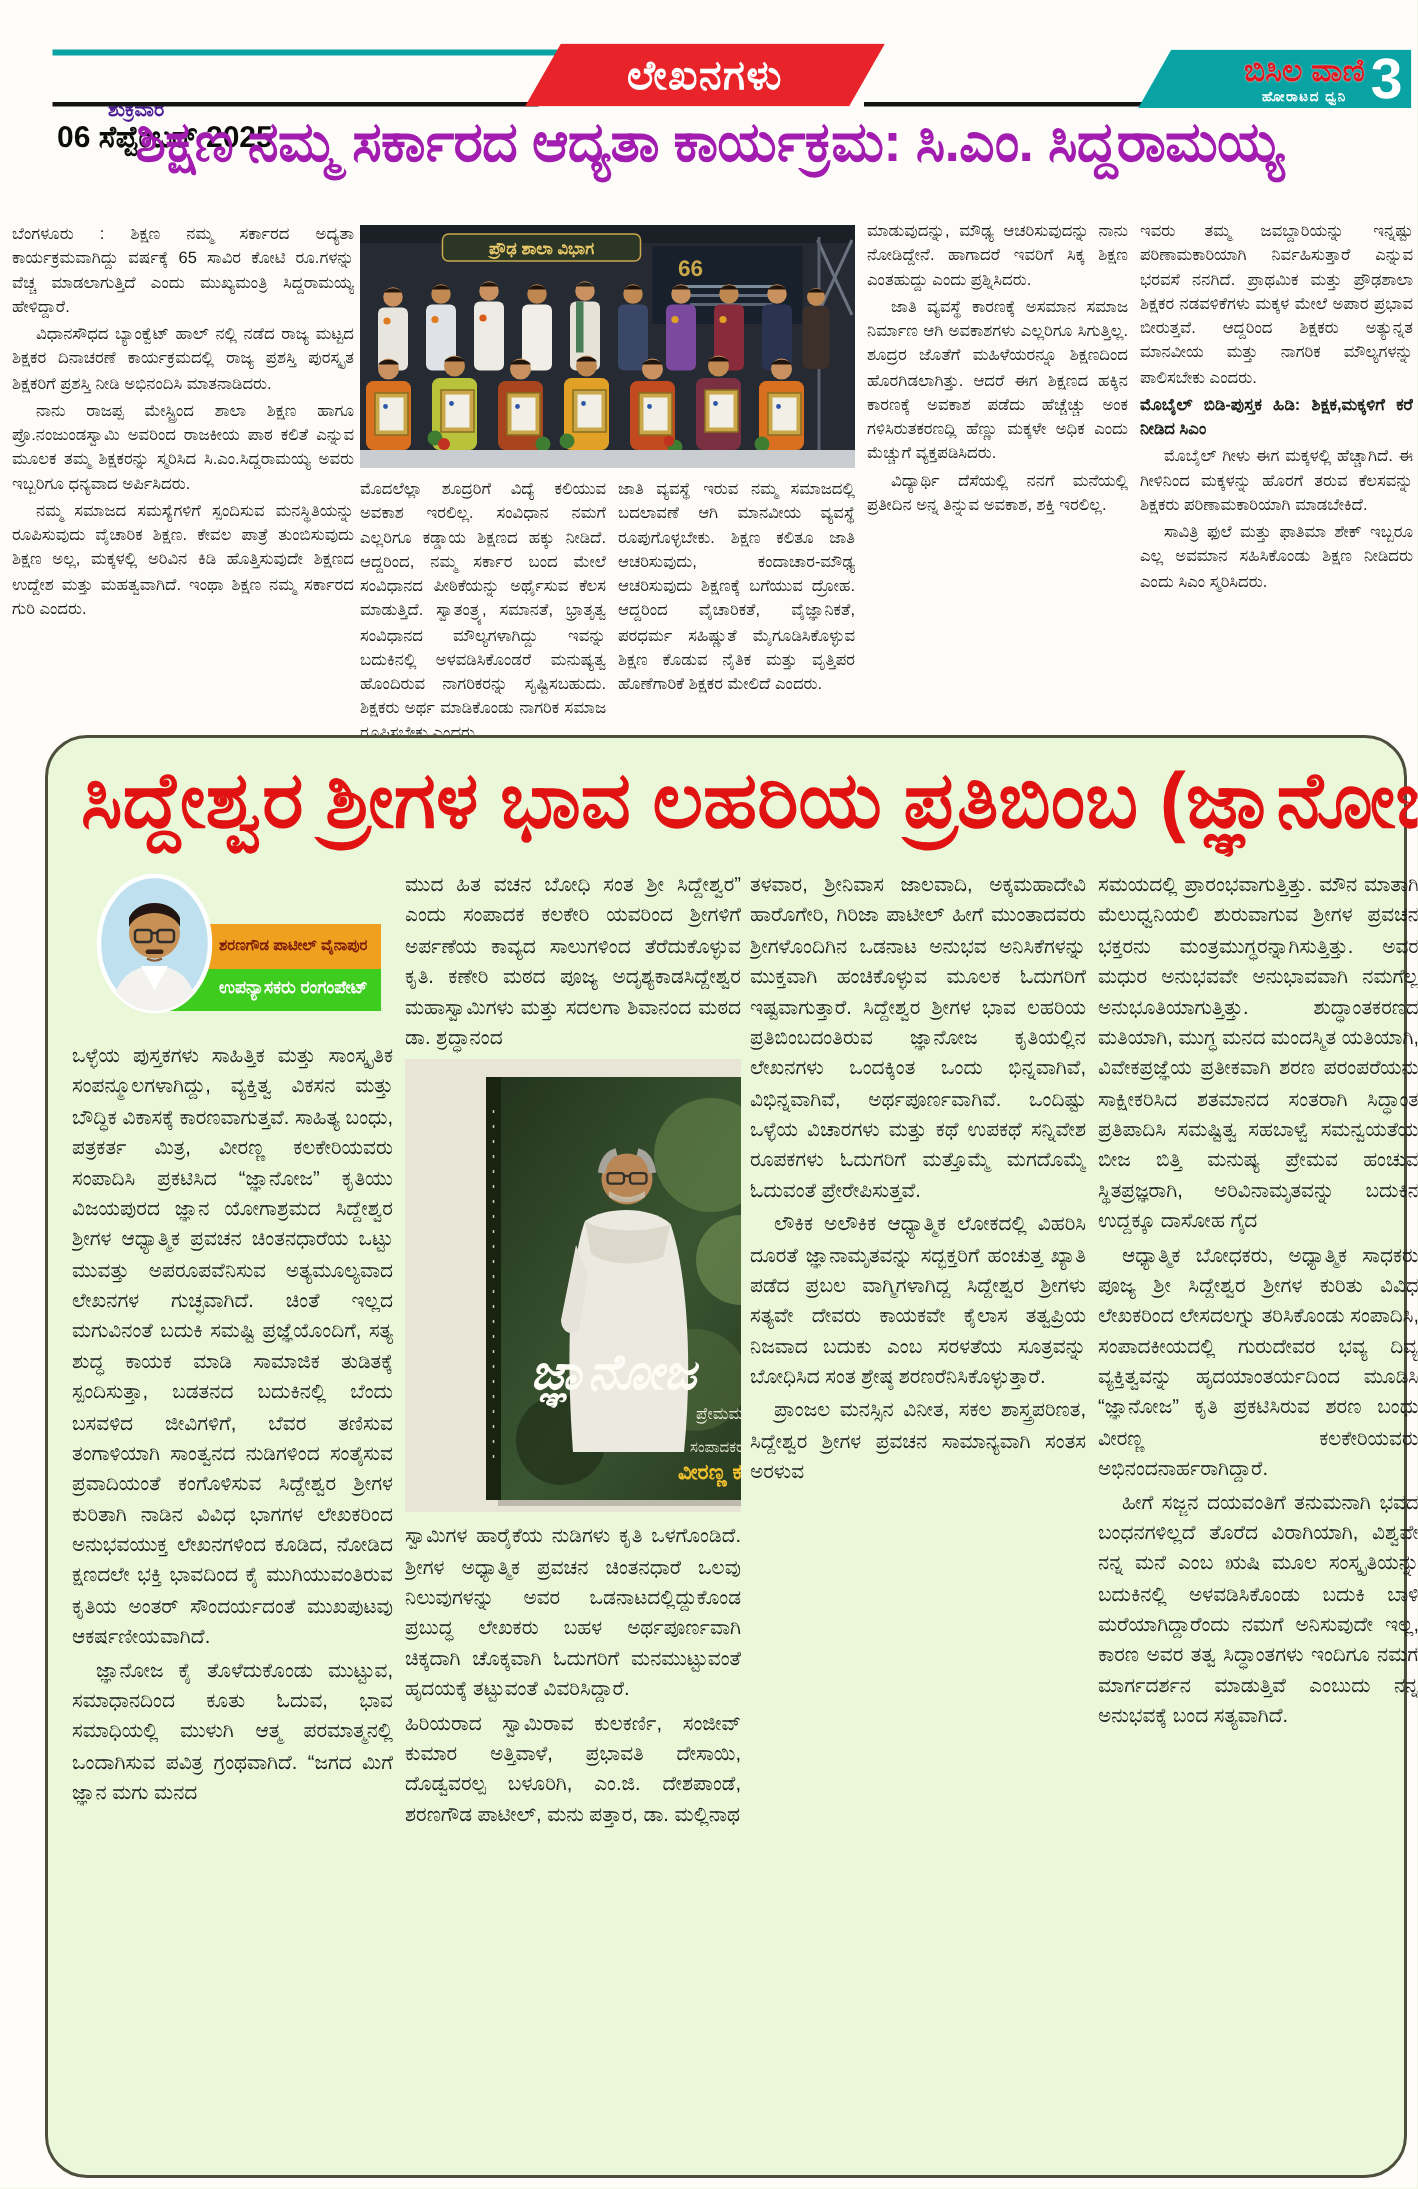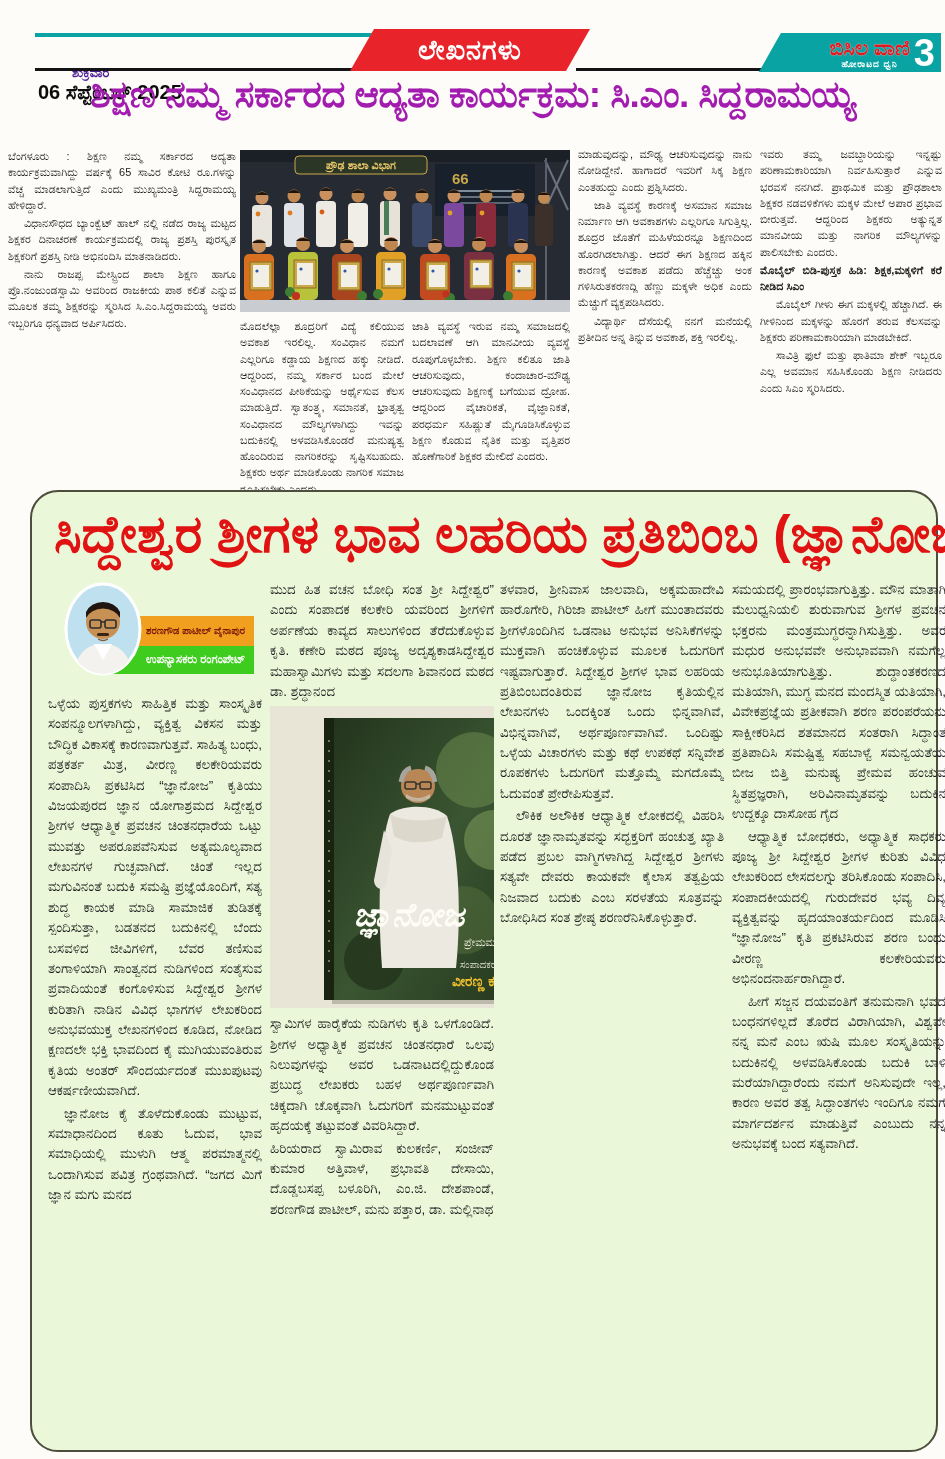--- a/index.html
+++ b/index.html
@@ -105,20 +105,21 @@
   </div>
 
   <div class="headline1">ಶಿಕ್ಷಣ ನಮ್ಮ ಸರ್ಕಾರದ ಆದ್ಯತಾ ಕಾರ್ಯಕ್ರಮ: ಸಿ.ಎಂ. ಸಿದ್ದರಾಮಯ್ಯ</div>
 
   <div class="a1body">
 
     <div class="col a1col1">
       <p>ಬೆಂಗಳೂರು : ಶಿಕ್ಷಣ ನಮ್ಮ ಸರ್ಕಾರದ ಅದ್ಯತಾ ಕಾರ್ಯಕ್ರಮವಾಗಿದ್ದು ವರ್ಷಕ್ಕೆ 65 ಸಾವಿರ ಕೋಟಿ ರೂ.ಗಳನ್ನು ವೆಚ್ಚ ಮಾಡಲಾಗುತ್ತಿದೆ ಎಂದು ಮುಖ್ಯಮಂತ್ರಿ ಸಿದ್ದರಾಮಯ್ಯ ಹೇಳಿದ್ದಾರೆ.</p>
       <p class="ind">ವಿಧಾನಸೌಧದ ಬ್ಯಾಂಕ್ವೆಟ್ ಹಾಲ್ ನಲ್ಲಿ ನಡೆದ ರಾಜ್ಯ ಮಟ್ಟದ ಶಿಕ್ಷಕರ ದಿನಾಚರಣೆ ಕಾರ್ಯಕ್ರಮದಲ್ಲಿ ರಾಜ್ಯ ಪ್ರಶಸ್ತಿ ಪುರಸ್ಕೃತ ಶಿಕ್ಷಕರಿಗೆ ಪ್ರಶಸ್ತಿ ನೀಡಿ ಅಭಿನಂದಿಸಿ ಮಾತನಾಡಿದರು.</p>
       <p class="ind">ನಾನು ರಾಜಪ್ಪ ಮೇಸ್ಟ್ರಿಂದ ಶಾಲಾ ಶಿಕ್ಷಣ ಹಾಗೂ ಪ್ರೊ.ನಂಜುಂಡಸ್ವಾಮಿ ಅವರಿಂದ ರಾಜಕೀಯ ಪಾಠ ಕಲಿತೆ ಎನ್ನುವ ಮೂಲಕ ತಮ್ಮ ಶಿಕ್ಷಕರನ್ನು ಸ್ಮರಿಸಿದ ಸಿ.ಎಂ.ಸಿದ್ದರಾಮಯ್ಯ ಅವರು ಇಬ್ಬರಿಗೂ ಧನ್ಯವಾದ ಅರ್ಪಿಸಿದರು.</p>
+      <p class="ind">ನಮ್ಮ ಸಮಾಜದ ಸಮಸ್ಯೆಗಳಿಗೆ ಸ್ಪಂದಿಸುವ ಮನಸ್ಥಿತಿಯನ್ನು ರೂಪಿಸುವುದು ವೈಚಾರಿಕ ಶಿಕ್ಷಣ. ಕೇವಲ ಪಾತ್ರೆ ತುಂಬಿಸುವುದು ಶಿಕ್ಷಣ ಅಲ್ಲ, ಮಕ್ಕಳಲ್ಲಿ ಅರಿವಿನ ಕಿಡಿ ಹೊತ್ತಿಸುವುದೇ ಶಿಕ್ಷಣದ ಉದ್ದೇಶ ಮತ್ತು ಮಹತ್ವವಾಗಿದೆ. ಇಂಥಾ ಶಿಕ್ಷಣ ನಮ್ಮ ಸರ್ಕಾರದ ಗುರಿ ಎಂದರು.</p>
     </div>
 
     <div class="a1photo">
       <svg width="330" height="162" viewBox="0 0 330 162" xmlns="http://www.w3.org/2000/svg">
         <rect x="0" y="0" width="330" height="162" fill="#262b33"></rect>
         <rect x="0" y="0" width="330" height="12" fill="#1b1f26"></rect>
         <rect x="195" y="14" width="100" height="52" fill="#18202c"></rect>
         <text x="212" y="34" font-size="15" fill="#caa84a" font-weight="bold">66</text>
         <rect x="215" y="40" width="64" height="2" fill="#9aa7b5" opacity="0.8"></rect>
         <rect x="210" y="46" width="74" height="2" fill="#8795a5" opacity="0.7"></rect>
@@ -348,26 +349,27 @@
             <path d="M92,84 q12,8 24,0 l0,4 q-12,7 -24,0 z" fill="#c9c4b4" opacity="0.8"></path>
 
             <text x="95" y="216" text-anchor="middle" font-size="33" font-weight="bold" fill="#fdfdf6" font-style="italic">ಜ್ಞಾನೋಜ</text>
             <text x="150" y="236" font-size="11" fill="#f0efe0">ಪ್ರೇಮಮಯ</text>
             <text x="146" y="258" font-size="10" fill="#e6e4d4">ಸಂಪಾದಕರು</text>
             <text x="138" y="276" font-size="14" font-weight="bold" fill="#f2c12e">ವೀರಣ್ಣ ಕಲಕೇರಿ</text>
           </svg>
         </div>
 
         <p>ಸ್ವಾಮಿಗಳ ಹಾರೈಕೆಯ ನುಡಿಗಳು ಕೃತಿ ಒಳಗೊಂಡಿದೆ. ಶ್ರೀಗಳ ಅಧ್ಯಾತ್ಮಿಕ ಪ್ರವಚನ ಚಿಂತನಧಾರೆ ಒಲವು ನಿಲುವುಗಳನ್ನು ಅವರ ಒಡನಾಟದಲ್ಲಿದ್ದುಕೊಂಡ ಪ್ರಬುದ್ಧ ಲೇಖಕರು ಬಹಳ ಅರ್ಥಪೂರ್ಣವಾಗಿ ಚಿಕ್ಕದಾಗಿ ಚೊಕ್ಕವಾಗಿ ಓದುಗರಿಗೆ ಮನಮುಟ್ಟುವಂತೆ ಹೃದಯಕ್ಕೆ ತಟ್ಟುವಂತೆ ವಿವರಿಸಿದ್ದಾರೆ.</p>
-        <p>ಹಿರಿಯರಾದ ಸ್ವಾಮಿರಾವ ಕುಲಕರ್ಣಿ, ಸಂಜೀವ್ ಕುಮಾರ ಅತ್ತಿವಾಳೆ, ಪ್ರಭಾವತಿ ದೇಸಾಯಿ, ದೊಡ್ಡಬಸಪ್ಪ ಬಳೂರಿಗಿ, ಎಂ.ಜಿ. ದೇಶಪಾಂಡೆ, ಶರಣಗೌಡ ಪಾಟೀಲ್, ಮನು ಪತ್ತಾರ, ಡಾ. ಮಲ್ಲಿನಾಥ</p>
+        <p>ಹಿರಿಯರಾದ ಸ್ವಾಮಿರಾವ ಕುಲಕರ್ಣಿ, ಸಂಜೀವ್ ಕುಮಾರ ಅತ್ತಿವಾಳೆ, ಪ್ರಭಾವತಿ ದೇಸಾಯಿ, ದೊಡ್ವವರಲ್ಪ ಬಳೂರಿಗಿ, ಎಂ.ಜಿ. ದೇಶಪಾಂಡೆ, ಶರಣಗೌಡ ಪಾಟೀಲ್, ಮನು ಪತ್ತಾರ, ಡಾ. ಮಲ್ಲಿನಾಥ</p>
       </div>
 
       <div class="col a2col3">
         <p>ತಳವಾರ, ಶ್ರೀನಿವಾಸ ಜಾಲವಾದಿ, ಅಕ್ಕಮಹಾದೇವಿ ಹಾರೊಗೇರಿ, ಗಿರಿಜಾ ಪಾಟೀಲ್ ಹೀಗೆ ಮುಂತಾದವರು ಶ್ರೀಗಳೊಂದಿಗಿನ ಒಡನಾಟ ಅನುಭವ ಅನಿಸಿಕೆಗಳನ್ನು ಮುಕ್ತವಾಗಿ ಹಂಚಿಕೊಳ್ಳುವ ಮೂಲಕ ಓದುಗರಿಗೆ ಇಷ್ಟವಾಗುತ್ತಾರೆ. ಸಿದ್ದೇಶ್ವರ ಶ್ರೀಗಳ ಭಾವ ಲಹರಿಯ ಪ್ರತಿಬಿಂಬದಂತಿರುವ ಜ್ಞಾನೋಜ ಕೃತಿಯಲ್ಲಿನ ಲೇಖನಗಳು ಒಂದಕ್ಕಿಂತ ಒಂದು ಭಿನ್ನವಾಗಿವೆ, ವಿಭಿನ್ನವಾಗಿವೆ, ಅರ್ಥಪೂರ್ಣವಾಗಿವೆ. ಒಂದಿಷ್ಟು ಒಳ್ಳೆಯ ವಿಚಾರಗಳು ಮತ್ತು ಕಥೆ ಉಪಕಥೆ ಸನ್ನಿವೇಶ ರೂಪಕಗಳು ಓದುಗರಿಗೆ ಮತ್ತೊಮ್ಮೆ ಮಗದೊಮ್ಮೆ ಓದುವಂತೆ ಪ್ರೇರೇಪಿಸುತ್ತವೆ.</p>
         <p class="ind">ಲೌಕಿಕ ಅಲೌಕಿಕ ಆಧ್ಯಾತ್ಮಿಕ ಲೋಕದಲ್ಲಿ ವಿಹರಿಸಿ ದೂರತೆ ಜ್ಞಾನಾಮೃತವನ್ನು ಸದ್ಭಕ್ತರಿಗೆ ಹಂಚುತ್ತ ಖ್ಯಾತಿ ಪಡೆದ ಪ್ರಬಲ ವಾಗ್ಮಿಗಳಾಗಿದ್ದ ಸಿದ್ದೇಶ್ವರ ಶ್ರೀಗಳು ಸತ್ಯವೇ ದೇವರು ಕಾಯಕವೇ ಕೈಲಾಸ ತತ್ವಪ್ರಿಯ ನಿಜವಾದ ಬದುಕು ಎಂಬ ಸರಳತೆಯ ಸೂತ್ರವನ್ನು ಬೋಧಿಸಿದ ಸಂತ ಶ್ರೇಷ್ಠ ಶರಣರೆನಿಸಿಕೊಳ್ಳುತ್ತಾರೆ.</p>
+        <p class="ind">ಪ್ರಾಂಜಲ ಮನಸ್ಸಿನ ವಿನೀತ, ಸಕಲ ಶಾಸ್ತ್ರಪರಿಣತ, ಸಿದ್ದೇಶ್ವರ ಶ್ರೀಗಳ ಪ್ರವಚನ ಸಾಮಾನ್ಯವಾಗಿ ಸಂತಸ ಅರಳುವ</p>
       </div>
 
       <div class="col a2col4">
         <p>ಸಮಯದಲ್ಲಿ ಪ್ರಾರಂಭವಾಗುತ್ತಿತ್ತು. ಮೌನ ಮಾತಾಗಿ ಮೆಲುಧ್ವನಿಯಲಿ ಶುರುವಾಗುವ ಶ್ರೀಗಳ ಪ್ರವಚನ ಭಕ್ತರನು ಮಂತ್ರಮುಗ್ಧರನ್ನಾಗಿಸುತ್ತಿತ್ತು. ಅವರ ಮಧುರ ಅನುಭವವೇ ಅನುಭಾವವಾಗಿ ನಮಗೆಲ್ಲ ಅನುಭೂತಿಯಾಗುತ್ತಿತ್ತು. ಶುದ್ಧಾಂತಕರಣದ ಮತಿಯಾಗಿ, ಮುಗ್ಧ ಮನದ ಮಂದಸ್ಮಿತ ಯತಿಯಾಗಿ, ವಿವೇಕಪ್ರಜ್ಞೆಯ ಪ್ರತೀಕವಾಗಿ ಶರಣ ಪರಂಪರೆಯನು ಸಾಕ್ಷೀಕರಿಸಿದ ಶತಮಾನದ ಸಂತರಾಗಿ ಸಿದ್ಧಾಂತ ಪ್ರತಿಪಾದಿಸಿ ಸಮಷ್ಟಿತ್ವ ಸಹಬಾಳ್ವೆ ಸಮನ್ವಯತೆಯ ಬೀಜ ಬಿತ್ತಿ ಮನುಷ್ಯ ಪ್ರೇಮವ ಹಂಚುವ ಸ್ಥಿತಪ್ರಜ್ಞರಾಗಿ, ಅರಿವಿನಾಮೃತವನ್ನು ಬದುಕಿನ ಉದ್ದಕ್ಕೂ ದಾಸೋಹ ಗೈದ</p>
         <p class="ind">ಆಧ್ಯಾತ್ಮಿಕ ಬೋಧಕರು, ಅಧ್ಯಾತ್ಮಿಕ ಸಾಧಕರು ಪೂಜ್ಯ ಶ್ರೀ ಸಿದ್ದೇಶ್ವರ ಶ್ರೀಗಳ ಕುರಿತು ವಿವಿಧ ಲೇಖಕರಿಂದ ಲೇಸದಲಗ್ನು ತರಿಸಿಕೊಂಡು ಸಂಪಾದಿಸಿ, ಸಂಪಾದಕೀಯದಲ್ಲಿ ಗುರುದೇವರ ಭವ್ಯ ದಿವ್ಯ ವ್ಯಕ್ತಿತ್ವವನ್ನು ಹೃದಯಾಂತರ್ಯದಿಂದ ಮೂಡಿಸಿ “ಜ್ಞಾನೋಜ” ಕೃತಿ ಪ್ರಕಟಿಸಿರುವ ಶರಣ ಬಂಧು ವೀರಣ್ಣ ಕಲಕೇರಿಯವರು ಅಭಿನಂದನಾರ್ಹರಾಗಿದ್ದಾರೆ.</p>
         <p class="ind">ಹೀಗೆ ಸಜ್ಜನ ದಯವಂತಿಗೆ ತನುಮನಾಗಿ ಭವದ ಬಂಧನಗಳಿಲ್ಲದೆ ತೊರೆದ ವಿರಾಗಿಯಾಗಿ, ವಿಶ್ವವೇ ನನ್ನ ಮನೆ ಎಂಬ ಋಷಿ ಮೂಲ ಸಂಸ್ಕೃತಿಯನ್ನು ಬದುಕಿನಲ್ಲಿ ಅಳವಡಿಸಿಕೊಂಡು ಬದುಕಿ ಬಾಳಿ ಮರೆಯಾಗಿದ್ದಾರೆಂದು ನಮಗೆ ಅನಿಸುವುದೇ ಇಲ್ಲ, ಕಾರಣ ಅವರ ತತ್ವ ಸಿದ್ಧಾಂತಗಳು ಇಂದಿಗೂ ನಮಗೆ ಮಾರ್ಗದರ್ಶನ ಮಾಡುತ್ತಿವೆ ಎಂಬುದು ನನ್ನ ಅನುಭವಕ್ಕೆ ಬಂದ ಸತ್ಯವಾಗಿದೆ.</p>
       </div>
 
     </div>
   </div>

